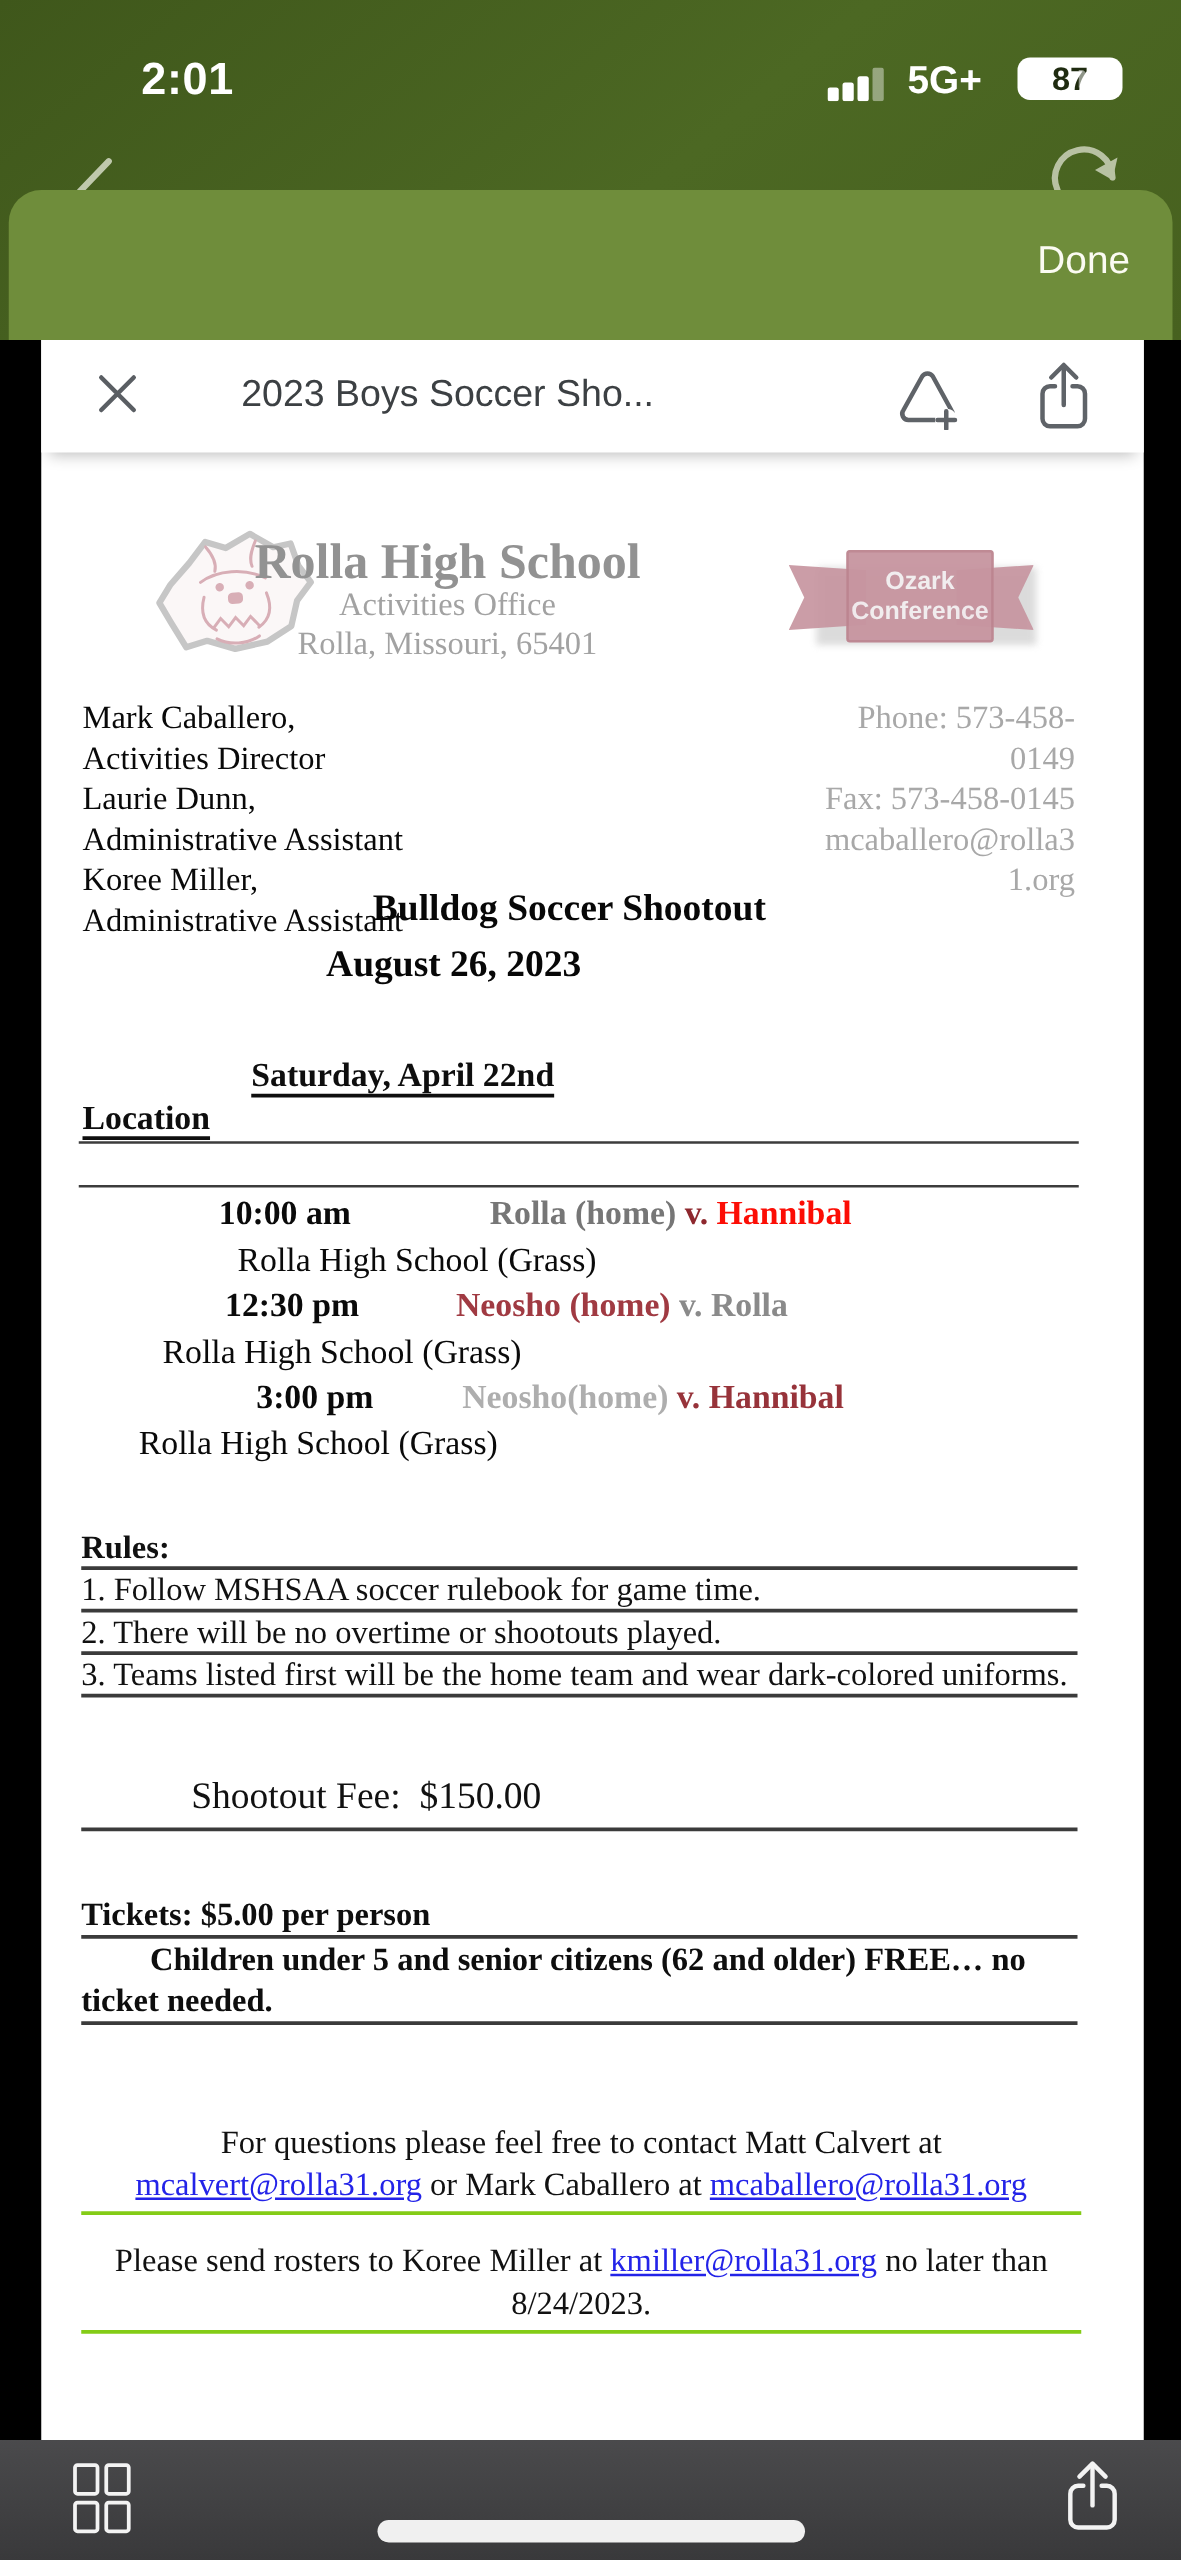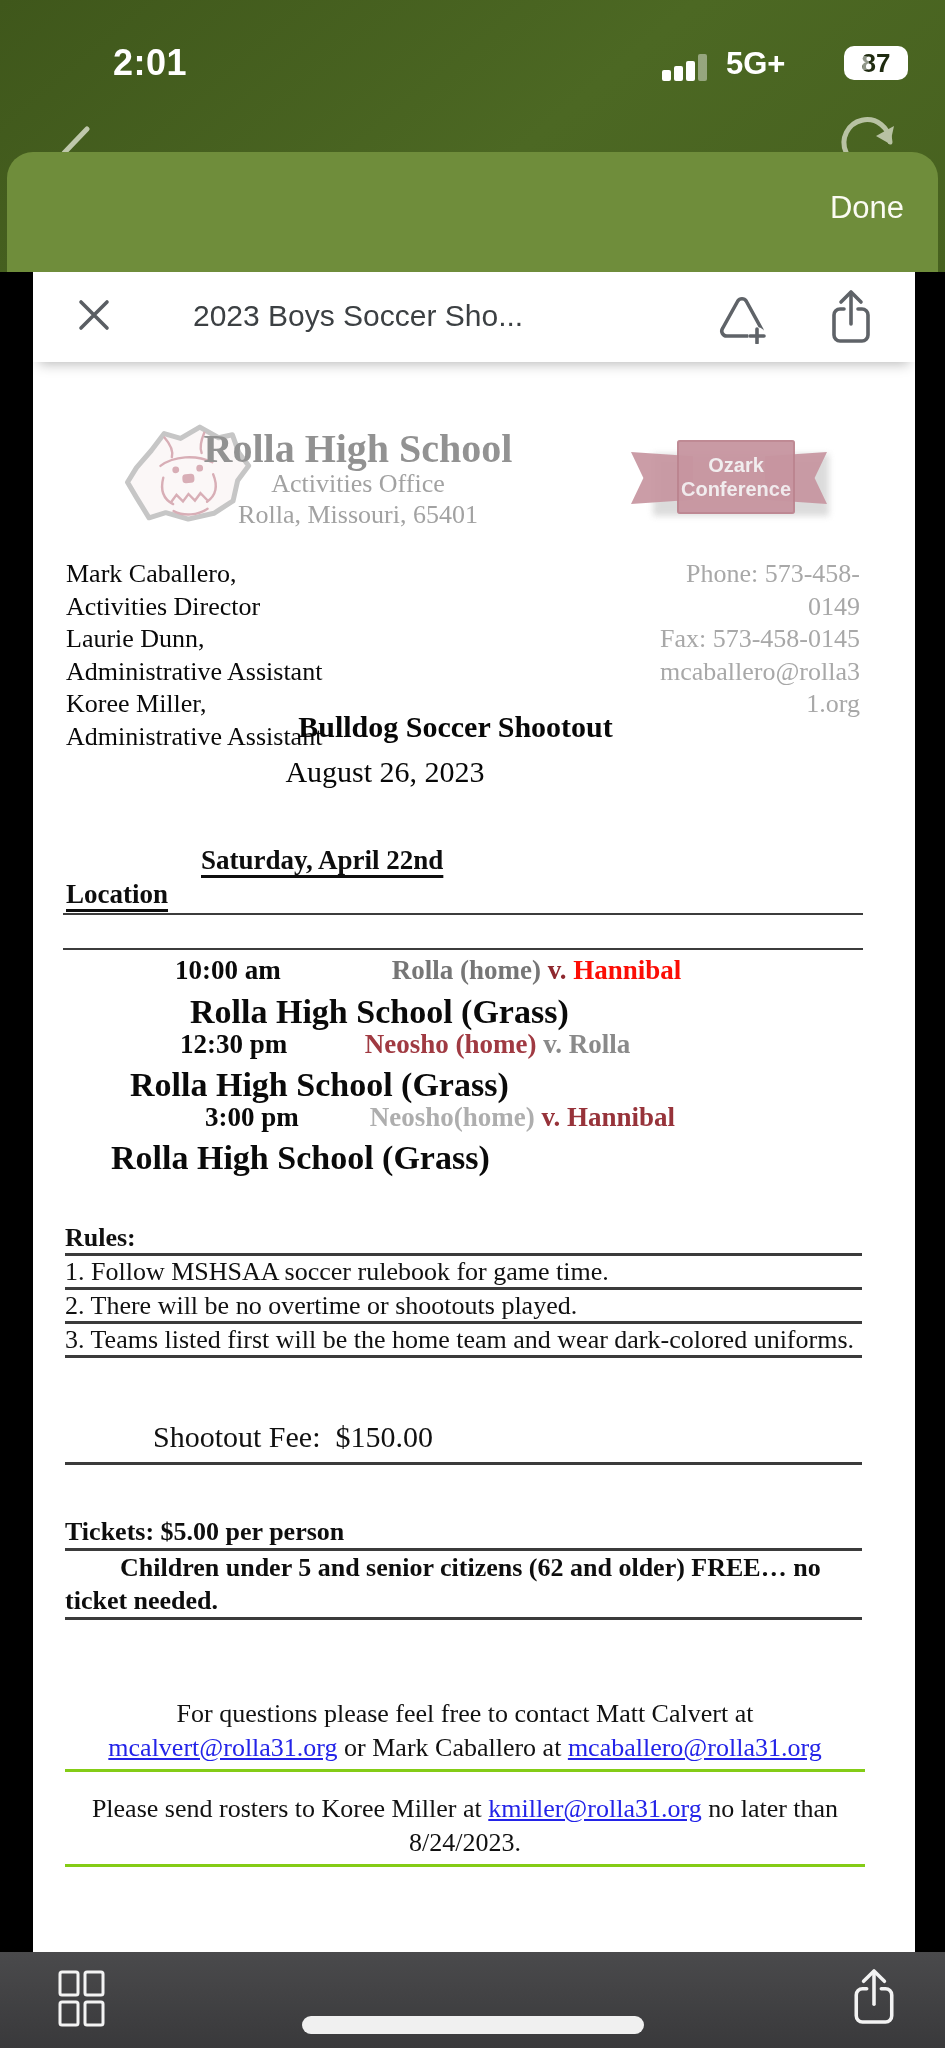--- a/index.html
+++ b/index.html
@@ -10,21 +10,21 @@
   }
   
   .green-top {
     position:absolute; left:0; top:0; width:945px; height:272px;
     background:linear-gradient(140deg,#3f571b 0%, #4c6823 55%, #47611f 100%);
   }
   .status-bar { position:absolute; left:0; top:38px; width:945px; height:56px; color:#fff; }
   .sb-time { position:absolute; left:113px; top:4px; font-size:36px; font-weight:600; letter-spacing:.5px; }
   .sb-signal { position:absolute; left:662px; top:16px; }
   .sb-net { position:absolute; left:726px; top:8px; font-size:31px; font-weight:600; }
-  .sb-batt { position:absolute; left:844px; top:8px; width:64px; height:34px; background:#fff; border-radius:10px;
+  .sb-batt { position:absolute; left:814px; top:8px; width:84px; height:34px; background:#fff; border-radius:10px;
              color:#1f2b10; font-size:26px; font-weight:700; text-align:center; line-height:34px; }
   .sb-batt-nub { position:absolute; left:863px; top:18px; width:6px; height:14px; background:rgba(255,255,255,.5); border-radius:0 4px 4px 0; }
   .ghost-ic { position:absolute; opacity:.85; }
   .sheet-head {
     position:absolute; left:7px; top:152px; width:931px; height:120px;
     background:#6f8d3b; border-radius:26px 26px 0 0;
   }
   .done-btn {
     position:absolute; right:34px; top:38px; font-size:31px; color:#fbfbf2; cursor:pointer;
   }
@@ -50,27 +50,27 @@
   .ribbon-flag.r { right:14px; clip-path:polygon(0 8%, 100% 0, 80% 50%, 100% 100%, 0 92%); }
   .ribbon-center {
     position:absolute; left:46px; top:2px; width:118px; height:74px; background:#c795a0; opacity:.95;
     box-shadow:inset 0 0 0 2px rgba(178,118,130,.55); border-radius:3px;
     display:flex; flex-direction:column; align-items:center; justify-content:center;
     font-family:"Liberation Sans",sans-serif; font-weight:bold; font-size:20px; color:#f3eef0; line-height:24px;
   }
   .staff { left:33px; top:196px; font-size:26px; line-height:32.5px; color:#090909; }
   .contact { left:480px; top:196px; width:347px; text-align:right; font-size:26px; line-height:32.5px; color:#a8a8a8; }
   .event-title { left:0; top:348px; width:845px; text-align:center; font-weight:bold; font-size:30px; color:#070707; }
-  .event-date  { left:0; top:393px; width:660px; text-align:center; font-weight:normal; font-size:30px; color:#070707;padding-left:22px; }
+  .event-date  { left:0; top:393px; width:660px; text-align:center; font-weight:bold; font-size:30px; color:#070707; }
   .day-head { left:168px; top:483px; font-size:27px; font-weight:bold; text-decoration:underline; text-decoration-thickness:2.5px; text-underline-offset:6px; }
   .loc-head { left:33px; top:517px; font-size:27px; font-weight:bold; text-decoration:underline; text-decoration-thickness:2.5px; text-underline-offset:6px; }
   .hline { left:30px; width:800px; border-top:2.5px solid #3c3c3c; height:0; }
   .sched-row { font-size:27px; font-weight:bold; white-space:nowrap; }
   .sched-row .t { display:inline-block; color:#0a0a0a; }
-  .sched-venue { font-size:34px; font-weight:bold; color:#0a0a0a; white-space:nowrap; }
+  .sched-venue { font-size:27px; font-weight:normal; color:#0a0a0a; white-space:nowrap; }
   .g1h{color:#767676} .g1v{color:#8e282e} .g1a{color:#fc0d05}
   .g2h{color:#a03a42} .g2v{color:#8a8a8a} .g2a{color:#8a8a8a}
   .g3h{color:#aeaeae} .g3v{color:#97333a} .g3a{color:#97333a}
   .rules-block { left:32px; top:860px; width:797px; }
   .rules-block p { margin:0; font-size:26px; line-height:31px; border-bottom:3px solid #3b3b3b; color:#111; }
   .rules-head { font-weight:bold; }
   .fee-line { left:32px; top:1058px; width:797px; font-size:30px; color:#111; padding-left:88px; padding-bottom:8px;
               border-bottom:3px solid #3b3b3b; white-space:pre-wrap; box-sizing:border-box; }
   .tickets-block { left:32px; top:1153px; width:797px; }
   .tickets-head { margin:0; font-size:26px; font-weight:bold; line-height:33px; border-bottom:3px solid #3b3b3b; }

